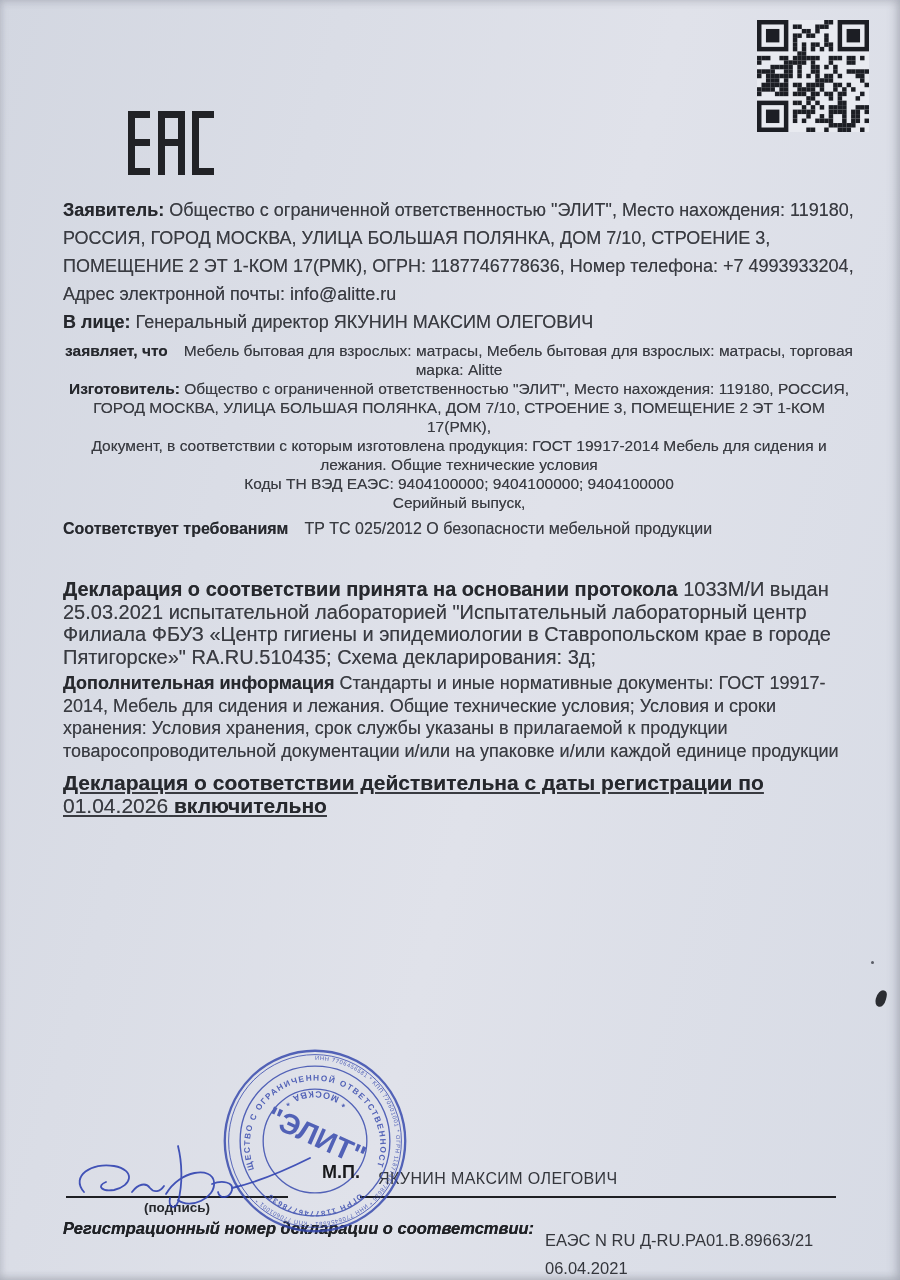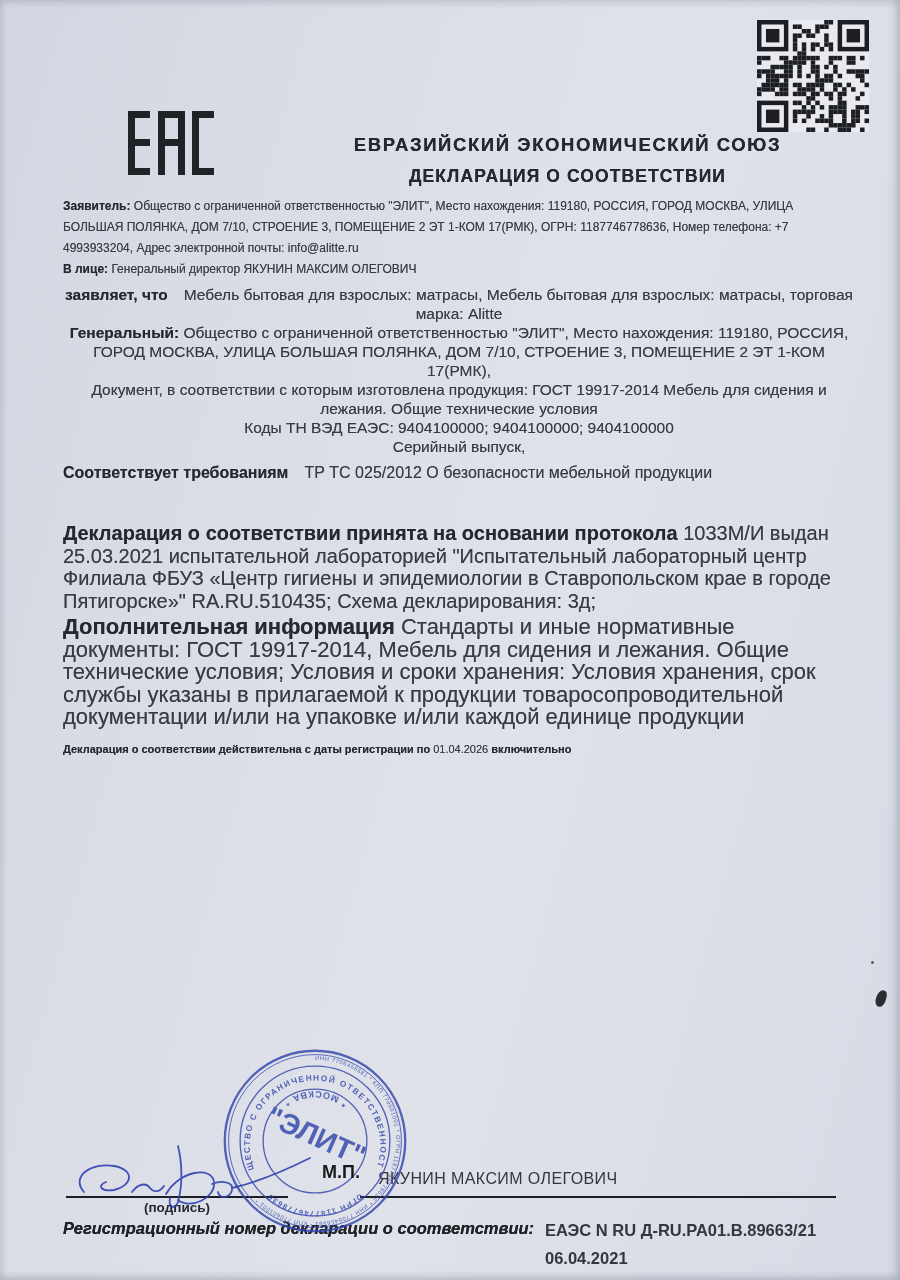--- a/index.html
+++ b/index.html
@@ -15,38 +15,38 @@
   .eac-logo{position:absolute;left:128px;top:111px;}
   .qr{position:absolute;left:757px;top:20px;}
   .titles{position:absolute;left:295px;top:134px;width:545px;text-align:center;color:#26282d;}
   .titles .t1{font-size:18.5px;font-weight:bold;letter-spacing:1.6px;text-shadow:0 0 .5px #26282d;}
   .titles .t2{font-size:17.5px;font-weight:bold;letter-spacing:1.1px;margin-top:10px;text-shadow:0 0 .5px #26282d;}
   
   .content{position:absolute;left:63px;top:196px;width:792px;}
   .content p{margin:0;text-shadow:0 0 .4px rgba(57,59,65,.6);}
   .b{font-weight:bold;color:#26282d;}
   .gap-after{margin-right:16px;}
-  .p1{font-size:12px;line-height:21px;}
+  .p1{font-size:18px;line-height:28px;}
   .p2{font-size:15.5px;line-height:19px;margin-top:5px !important;text-align:center;}
   .p3{font-size:16px;line-height:22px;margin-top:6px !important;}
   .p4{font-size:20px;line-height:22.5px;margin-top:38px !important;}
-  .p5{font-size:22px;line-height:22.5px;margin-top:4px !important;}
-  .p6{font-size:11px;line-height:23px;margin-top:9px !important;}
+  .p5{font-size:18px;line-height:22.5px;margin-top:4px !important;}
+  .p6{font-size:21px;line-height:23px;margin-top:9px !important;text-decoration:underline;}
   
   .sig-line{position:absolute;background:#1e1f23;height:2px;}
   .line-podpis{left:66px;top:1196px;width:222px;}
   .line-fio{left:360px;top:1196px;width:476px;}
   .cap{position:absolute;font-size:13.5px;font-weight:bold;color:#26282d;text-align:center;}
   .cap-podpis{left:66px;top:1200px;width:222px;}
   .cap-fio{left:360px;top:1200px;width:476px;}
   .signatory-name{position:absolute;left:378px;top:1170px;font-size:16px;color:#34363c;letter-spacing:.4px;}
   .mp{position:absolute;left:322px;top:1162px;font-size:18px;font-weight:bold;color:#17181b;z-index:5;}
   .reg-row{position:absolute;left:63px;width:800px;font-size:16.5px;}
   .reg-row .lab{font-weight:bold;color:#202226;text-shadow:0 0 .5px #202226;font-style:italic;}
-  .reg-row .val{position:absolute;left:482px;top:2px;font-weight:bold;color:#34363c;}
+  .reg-row .val{position:absolute;left:482px;top:12px;font-weight:normal;color:#34363c;}
   .row1{top:1219px;}
   .row2{top:1247px;}
   
   .stamp{position:absolute;left:219px;top:1045px;width:192px;height:192px;opacity:.82;z-index:3;}
   .signature{position:absolute;left:62px;top:1140px;z-index:4;}
   
   .artifact{position:absolute;left:876px;top:990px;width:10px;height:17px;background:#2b2d32;border-radius:65% 35% 55% 45%;transform:rotate(14deg);}
   .artifact2{position:absolute;left:871px;top:961px;width:3px;height:3px;background:#5a5d66;border-radius:50%;}
 </style>
 </head>
@@ -292,33 +292,29 @@
       <rect x="4.48" y="4.48" width="22.400000000000002" height="22.400000000000002" fill="#e8eaf0"></rect>
       <rect x="8.96" y="8.96" width="13.440000000000001" height="13.440000000000001" fill="#1c1e24"></rect>
       <rect x="80.64000000000001" y="0" width="31.360000000000003" height="31.360000000000003" fill="#1c1e24"></rect>
       <rect x="85.12" y="4.48" width="22.400000000000002" height="22.400000000000002" fill="#e8eaf0"></rect>
       <rect x="89.60000000000001" y="8.96" width="13.440000000000001" height="13.440000000000001" fill="#1c1e24"></rect>
       <rect x="0" y="80.64000000000001" width="31.360000000000003" height="31.360000000000003" fill="#1c1e24"></rect>
       <rect x="4.48" y="85.12" width="22.400000000000002" height="22.400000000000002" fill="#e8eaf0"></rect>
       <rect x="8.96" y="89.60000000000001" width="13.440000000000001" height="13.440000000000001" fill="#1c1e24"></rect>
     </svg>
 
-  <div class="titles">
-    <div class="t1">ЕВРАЗИЙСКИЙ ЭКОНОМИЧЕСКИЙ СОЮЗ</div>
-    <div class="t2">ДЕКЛАРАЦИЯ О СООТВЕТСТВИИ</div>
-  </div>
 
   <div class="content">
     <p class="p1"><span class="b">Заявитель:</span> <span>Общество с ограниченной ответственностью "ЭЛИТ", Место нахождения: 119180, РОССИЯ, ГОРОД МОСКВА, УЛИЦА БОЛЬШАЯ ПОЛЯНКА, ДОМ 7/10, СТРОЕНИЕ 3, ПОМЕЩЕНИЕ 2 ЭТ 1-КОМ 17(РМК), ОГРН: 1187746778636, Номер телефона: +7 4993933204, Адрес электронной почты: info@alitte.ru</span><br>
       <span class="b">В лице:</span> <span>Генеральный директор ЯКУНИН МАКСИМ ОЛЕГОВИЧ</span>
     </p>
 
     <p class="p2">
       <span class="b gap-after">заявляет, что</span><span>Мебель бытовая для взрослых: матрасы, Мебель бытовая для взрослых: матрасы, торговая марка: Alitte</span><br>
-      <span class="b">Генеральный:</span> <span>Общество с ограниченной ответственностью "ЭЛИТ", Место нахождения: 119180, РОССИЯ, ГОРОД МОСКВА, УЛИЦА БОЛЬШАЯ ПОЛЯНКА, ДОМ 7/10, СТРОЕНИЕ 3, ПОМЕЩЕНИЕ 2 ЭТ 1-КОМ 17(РМК),</span><br>
+      <span class="b">Изготовитель:</span> <span>Общество с ограниченной ответственностью "ЭЛИТ", Место нахождения: 119180, РОССИЯ, ГОРОД МОСКВА, УЛИЦА БОЛЬШАЯ ПОЛЯНКА, ДОМ 7/10, СТРОЕНИЕ 3, ПОМЕЩЕНИЕ 2 ЭТ 1-КОМ 17(РМК),</span><br>
       <span>Документ, в соответствии с которым изготовлена продукция: ГОСТ 19917-2014 Мебель для сидения и лежания. Общие технические условия</span><br>
       <span>Коды ТН ВЭД ЕАЭС: 9404100000; 9404100000; 9404100000</span><br>
       <span>Серийный выпуск,</span>
     </p>
 
     <p class="p3">
       <span class="b gap-after">Соответствует требованиям</span><span>ТР ТС 025/2012 О безопасности мебельной продукции</span>
     </p>
 
     <p class="p4">

